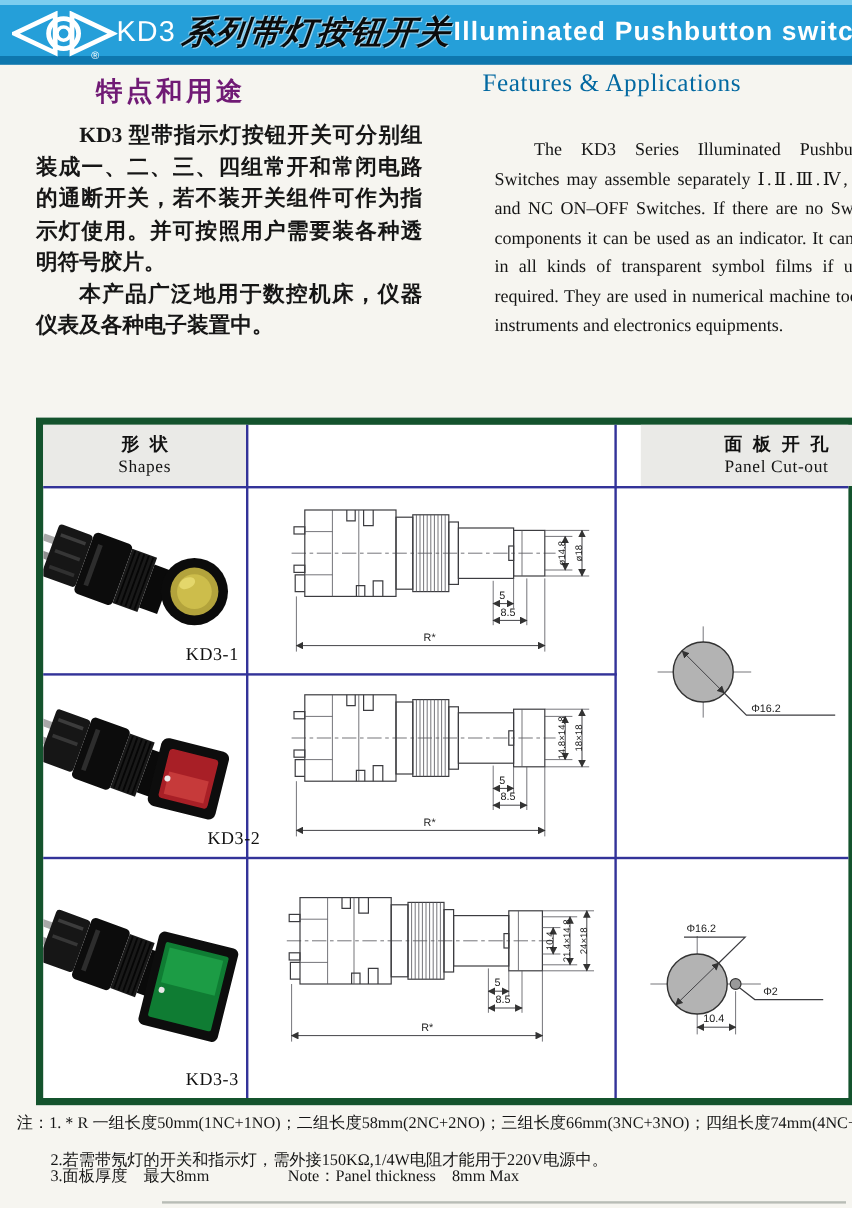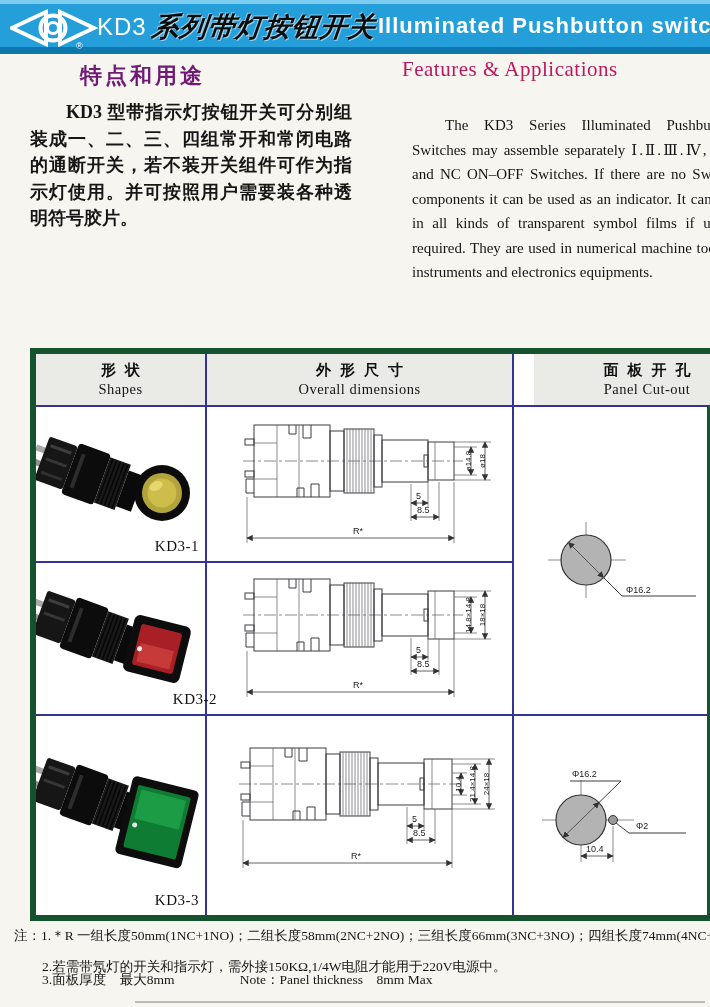--- a/index.html
+++ b/index.html
@@ -33,21 +33,21 @@
     font-size:22px;font-weight:bold;letter-spacing:1px;
   }
   
   .zh-heading{
     left:44px;top:61px;font-family:"DejaVu Sans","Liberation Sans",sans-serif;
     font-size:22px;font-weight:bold;letter-spacing:3px;color:#701a75;margin-left:36px;
   }
   .zh-para{left:30px;top:99px;width:322px;font-size:18px;font-weight:600;
     line-height:26.5px;text-align:justify;color:#161616;}
   .zh-para p{margin:0;text-indent:2em;}
-  .en-heading{left:402px;top:57px;font-size:21px;color:#be185d;letter-spacing:.5px;}
+  .en-heading{left:402px;top:57px;font-size:21px;color:#0369a1;letter-spacing:.5px;}
   .en-para{left:384px;top:113px;width:322px;font-size:15px;line-height:24.5px;
     text-align:justify;color:#141414;margin-left:28px;}
   .en-para p{margin:0;text-indent:2.2em;}
   
   .spec-table{
     left:30px;top:348px;width:671px;height:561px;background:#fff;
     border:6px solid #14532d;
   }
   .gridline{background:#333399;position:absolute;}
   .th-cell{position:absolute;top:0;height:51px;background:#eaeae7;
@@ -80,35 +80,32 @@
     <text x="66" y="40" font-size="9" fill="#fff" font-family="Liberation Sans, sans-serif">®</text>
   </svg>
   <div class="abs brand-model">KD3</div>
   <div class="abs title-zh">系列带灯按钮开关</div>
   <div class="abs title-en">Illuminated Pushbutton switches</div>
 </div>
 
 <div class="abs zh-heading">特点和用途</div>
 <div class="abs zh-para">
   <p>KD3 型带指示灯按钮开关可分别组装成一、二、三、四组常开和常闭电路的通断开关，若不装开关组件可作为指示灯使用。并可按照用户需要装各种透明符号胶片。</p>
+  <p>本产品广泛地用于数控机床，仪器仪表及各种电子装置中。</p>
 </div>
 <div class="abs en-heading">Features &amp; Applications</div>
 <div class="abs en-para">
   <p>The KD3 Series Illuminated Pushbutton Switches may assemble separately Ⅰ.Ⅱ.Ⅲ.Ⅳ, NO and NC ON–OFF Switches. If there are no Switch components it can be used as an indicator. It can fill in all kinds of transparent symbol films if users required. They are used in numerical machine tools , instruments and electronics equipments.</p>
 </div>
 
 <div class="abs spec-table">
 
   <div class="th-cell" style="left:0;width:169px">
     <span class="th-zh">形状</span>
     <span class="th-en">Shapes</span>
-  </div>
-  <div class="th-cell" style="left:171px;width:305px">
-    <span class="th-zh">外形尺寸</span>
-    <span class="th-en">Overall dimensions</span>
   </div>
   <div class="th-cell" style="left:498px;width:226px">
     <span class="th-zh">面板开孔</span>
     <span class="th-en">Panel Cut-out</span>
   </div>
 
   <div class="gridline" style="left:169px;top:0;width:2px;height:561px"></div>
   <div class="gridline" style="left:476px;top:0;width:2px;height:561px"></div>
   <div class="gridline" style="left:0;top:51px;width:671px;height:2px"></div>
   <div class="gridline" style="left:0;top:207px;width:478px;height:2px"></div>

